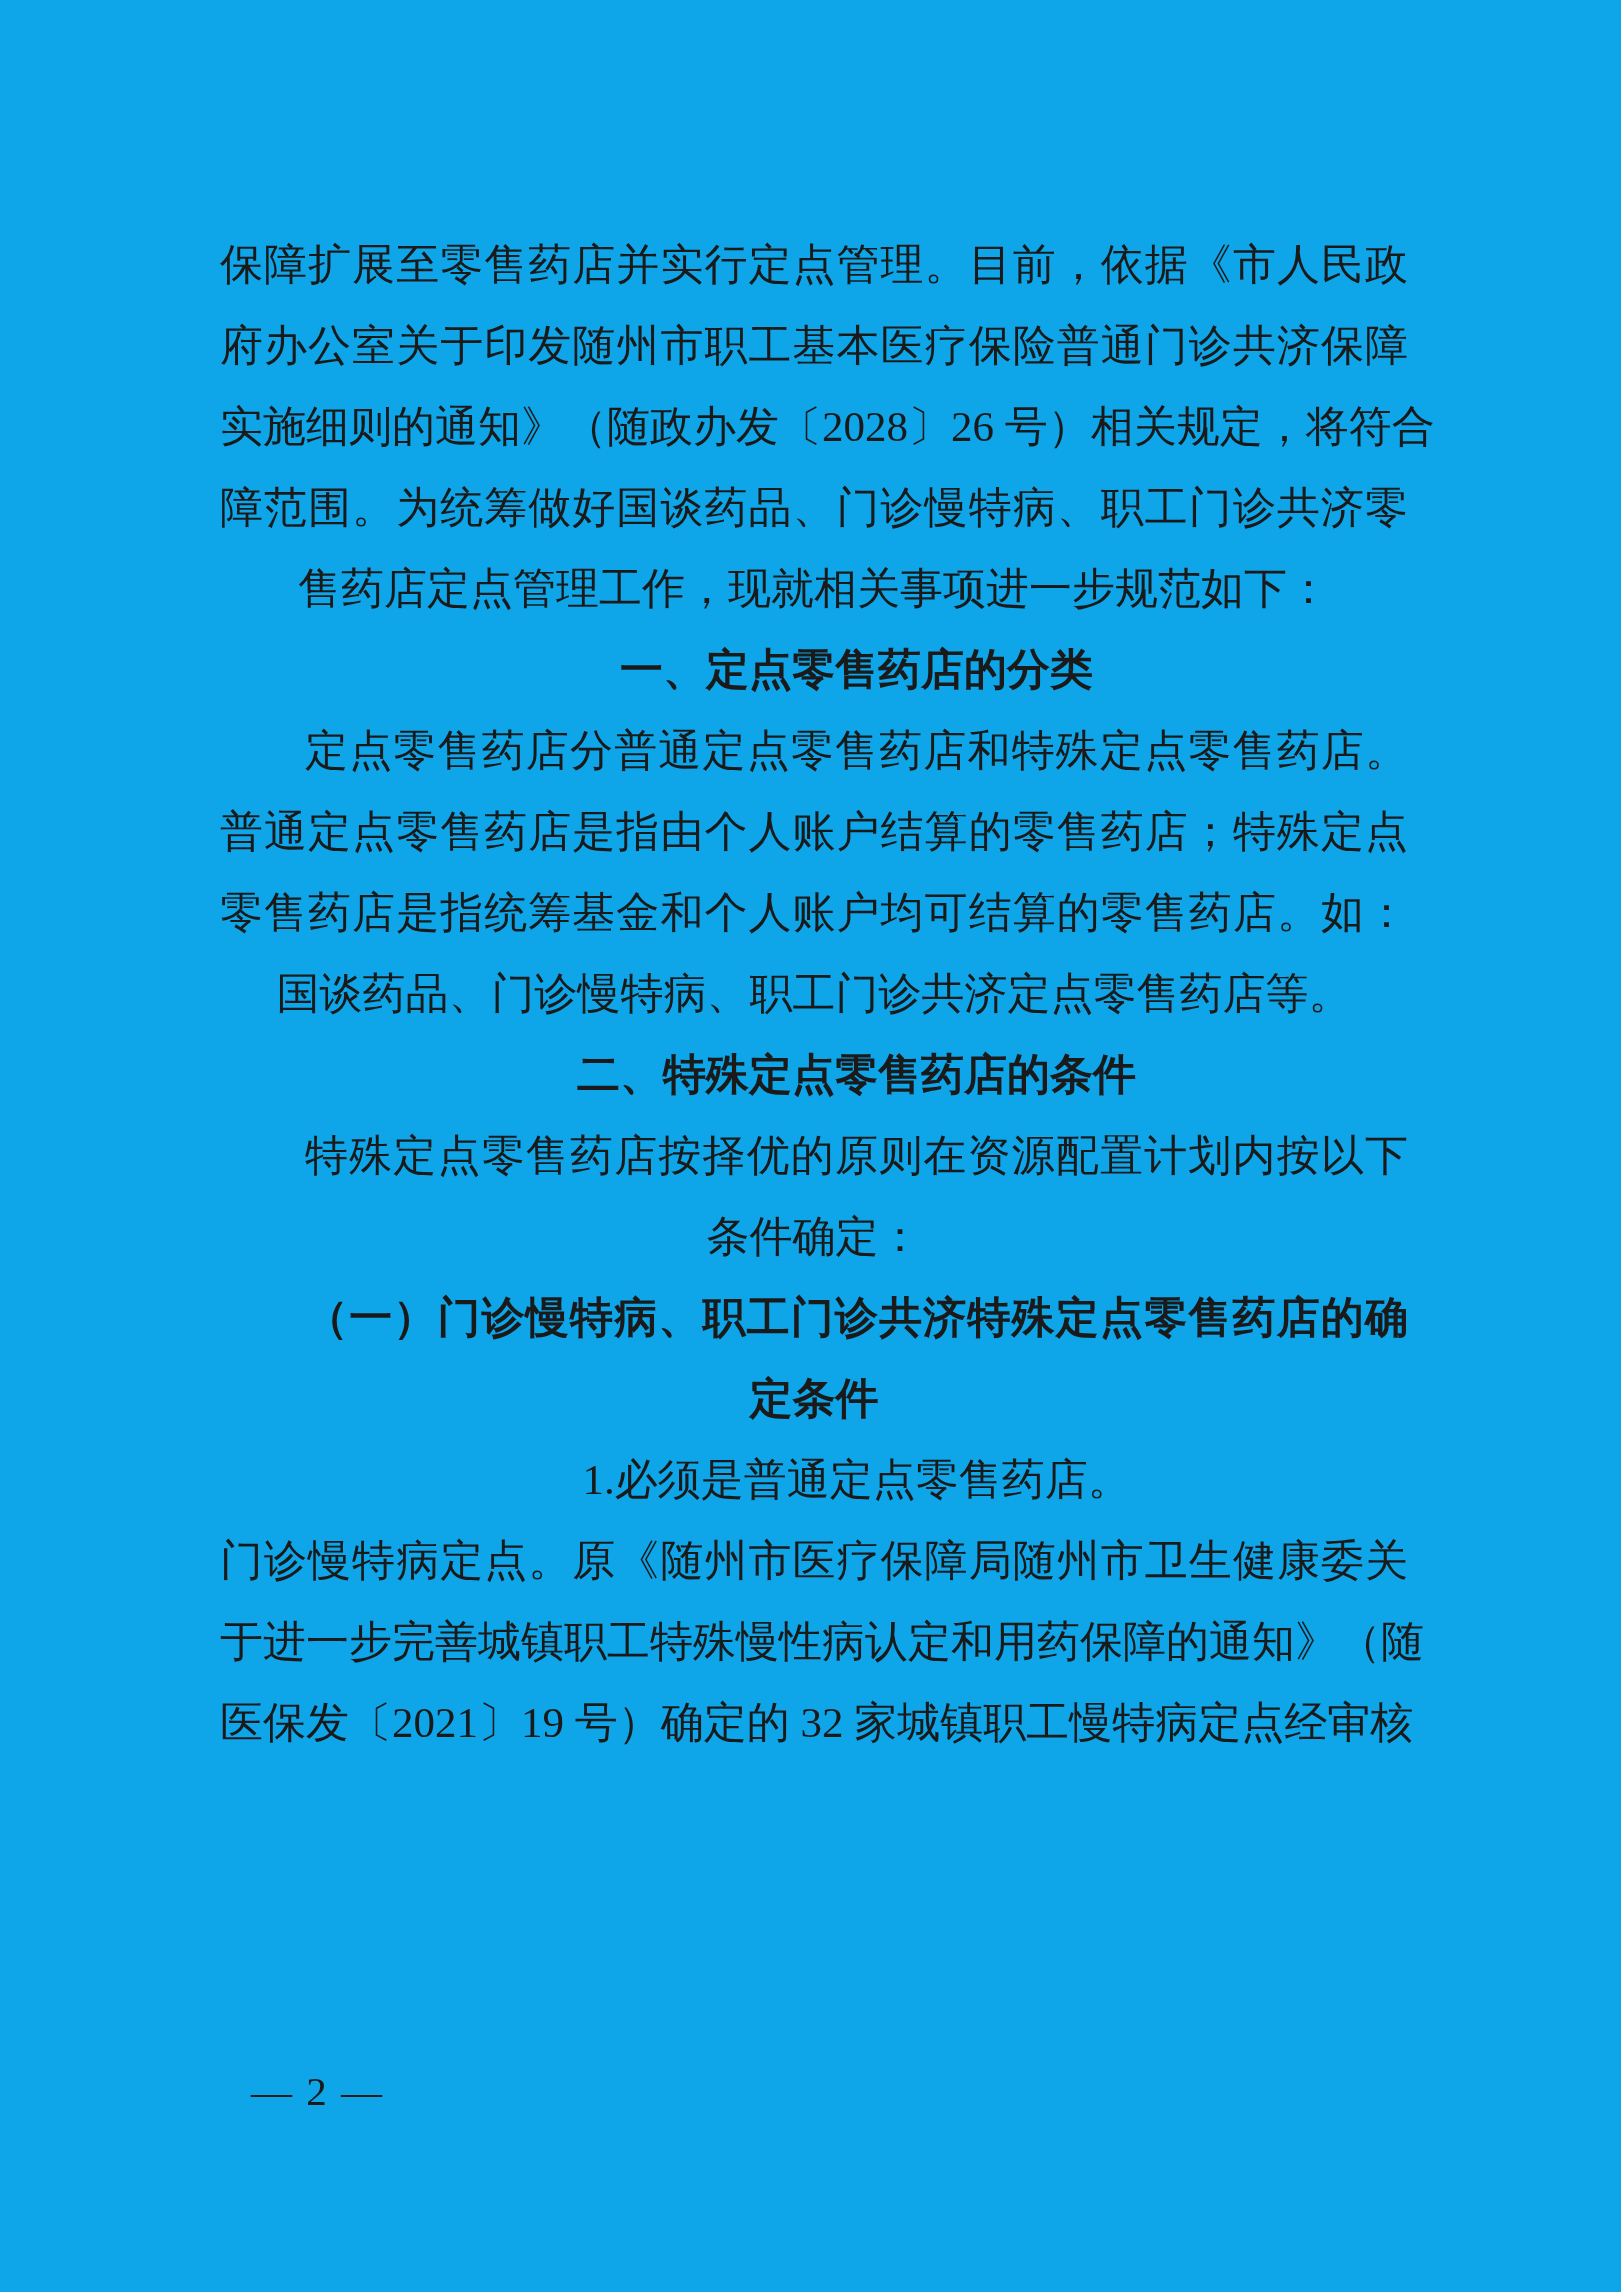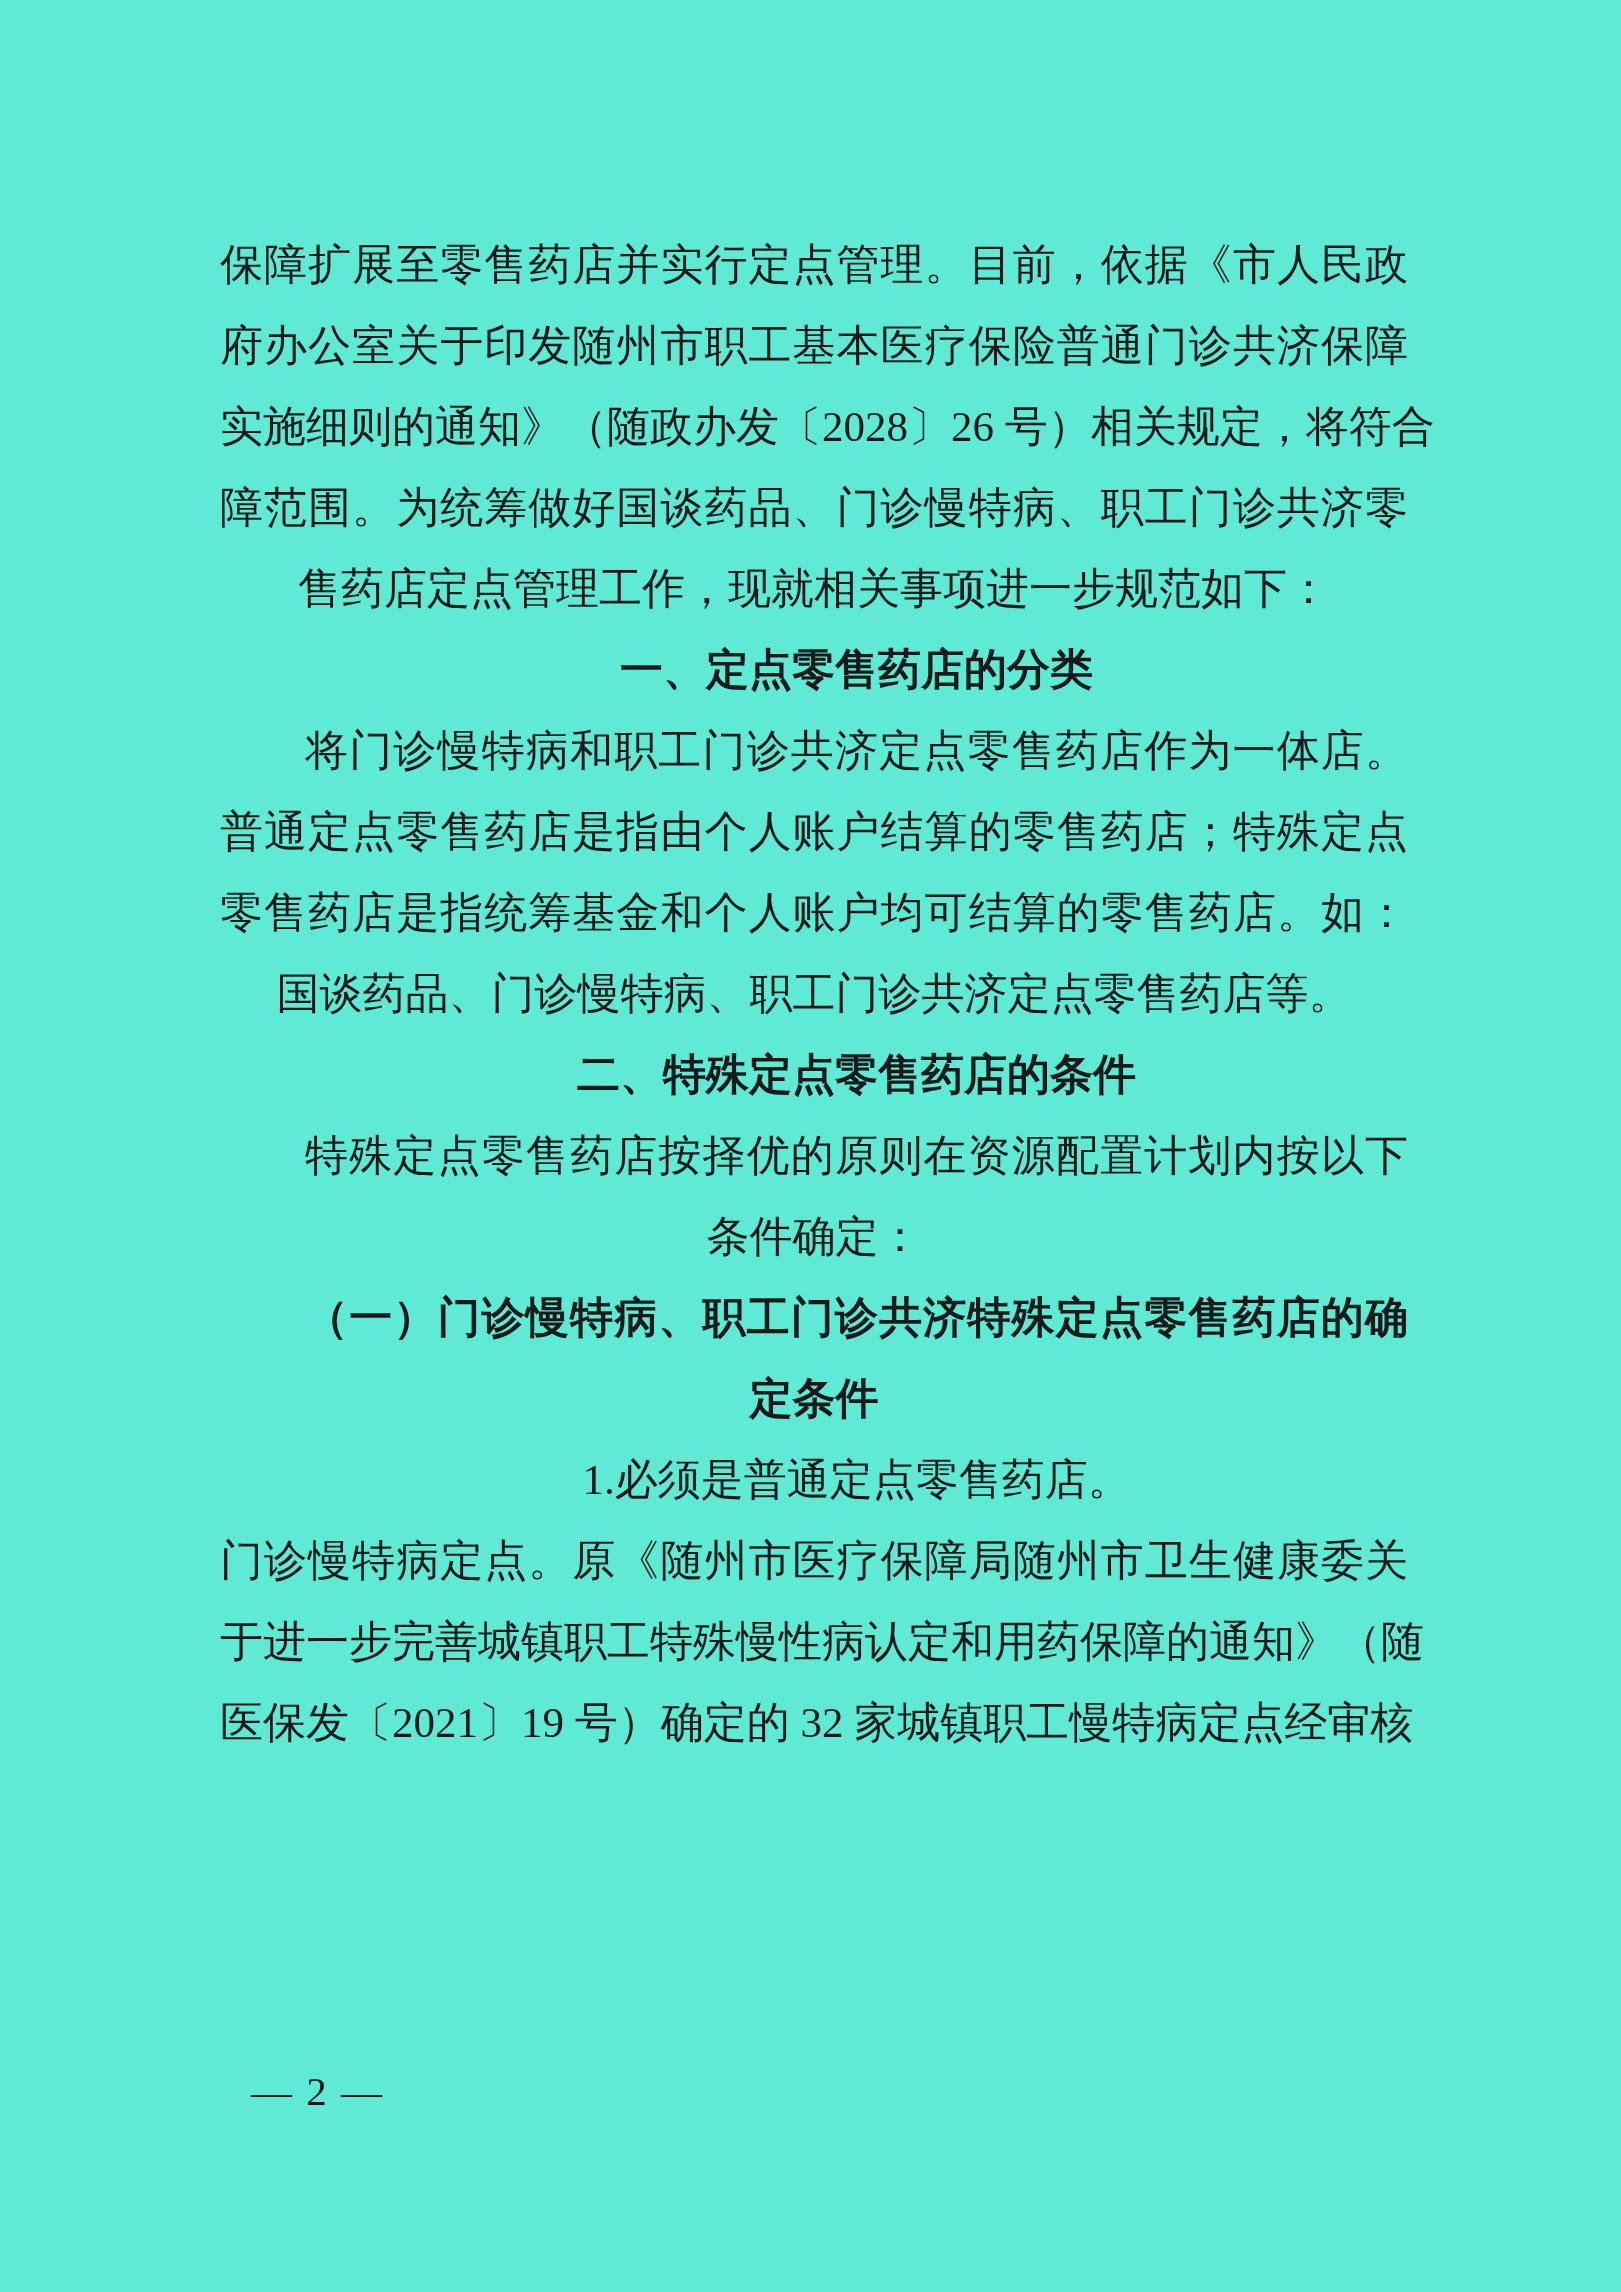--- a/index.html
+++ b/index.html
@@ -5,21 +5,21 @@
   html, body {
     margin: 0;
     padding: 0;
     background: #888;
   }
   .page {
     position: relative;
     width: 1621px;
     height: 2293px;
     margin: 0 auto;
-    background: #5eead4;
+    background: #0ea5e9;
     overflow: hidden;
     font-family: "Liberation Serif", "DejaVu Serif", serif;
     color: #1a1a1a;
   }
   .content {
     position: absolute;
     left: 220px;
     top: 224px;
     width: 1188px;
   }
@@ -63,21 +63,21 @@
 <body>
 
 <div class="page">
   <div class="content">
     <div class="line fill">保障扩展至零售药店并实行定点管理。目前，依据《市人民政</div>
     <div class="line fill">府办公室关于印发随州市职工基本医疗保险普通门诊共济保障</div>
     <div class="line fill">实施细则的通知》（随政办发〔2028〕26 号）相关规定，将符合</div>
     <div class="line fill">障范围。为统筹做好国谈药品、门诊慢特病、职工门诊共济零</div>
     <div class="line">售药店定点管理工作，现就相关事项进一步规范如下：</div>
     <div class="line h ind">一、定点零售药店的分类</div>
-    <div class="line ind fill">将门诊慢特病和职工门诊共济定点零售药店作为一体店。</div>
+    <div class="line ind fill">定点零售药店分普通定点零售药店和特殊定点零售药店。</div>
     <div class="line fill">普通定点零售药店是指由个人账户结算的零售药店；特殊定点</div>
     <div class="line fill">零售药店是指统筹基金和个人账户均可结算的零售药店。如：</div>
     <div class="line">国谈药品、门诊慢特病、职工门诊共济定点零售药店等。</div>
     <div class="line h ind">二、特殊定点零售药店的条件</div>
     <div class="line ind fill">特殊定点零售药店按择优的原则在资源配置计划内按以下</div>
     <div class="line">条件确定：</div>
     <div class="line kai ind fill">（一）门诊慢特病、职工门诊共济特殊定点零售药店的确</div>
     <div class="line kai">定条件</div>
     <div class="line ind">1.必须是普通定点零售药店。</div>
     <div class="line fill">门诊慢特病定点。原《随州市医疗保障局随州市卫生健康委关</div>

